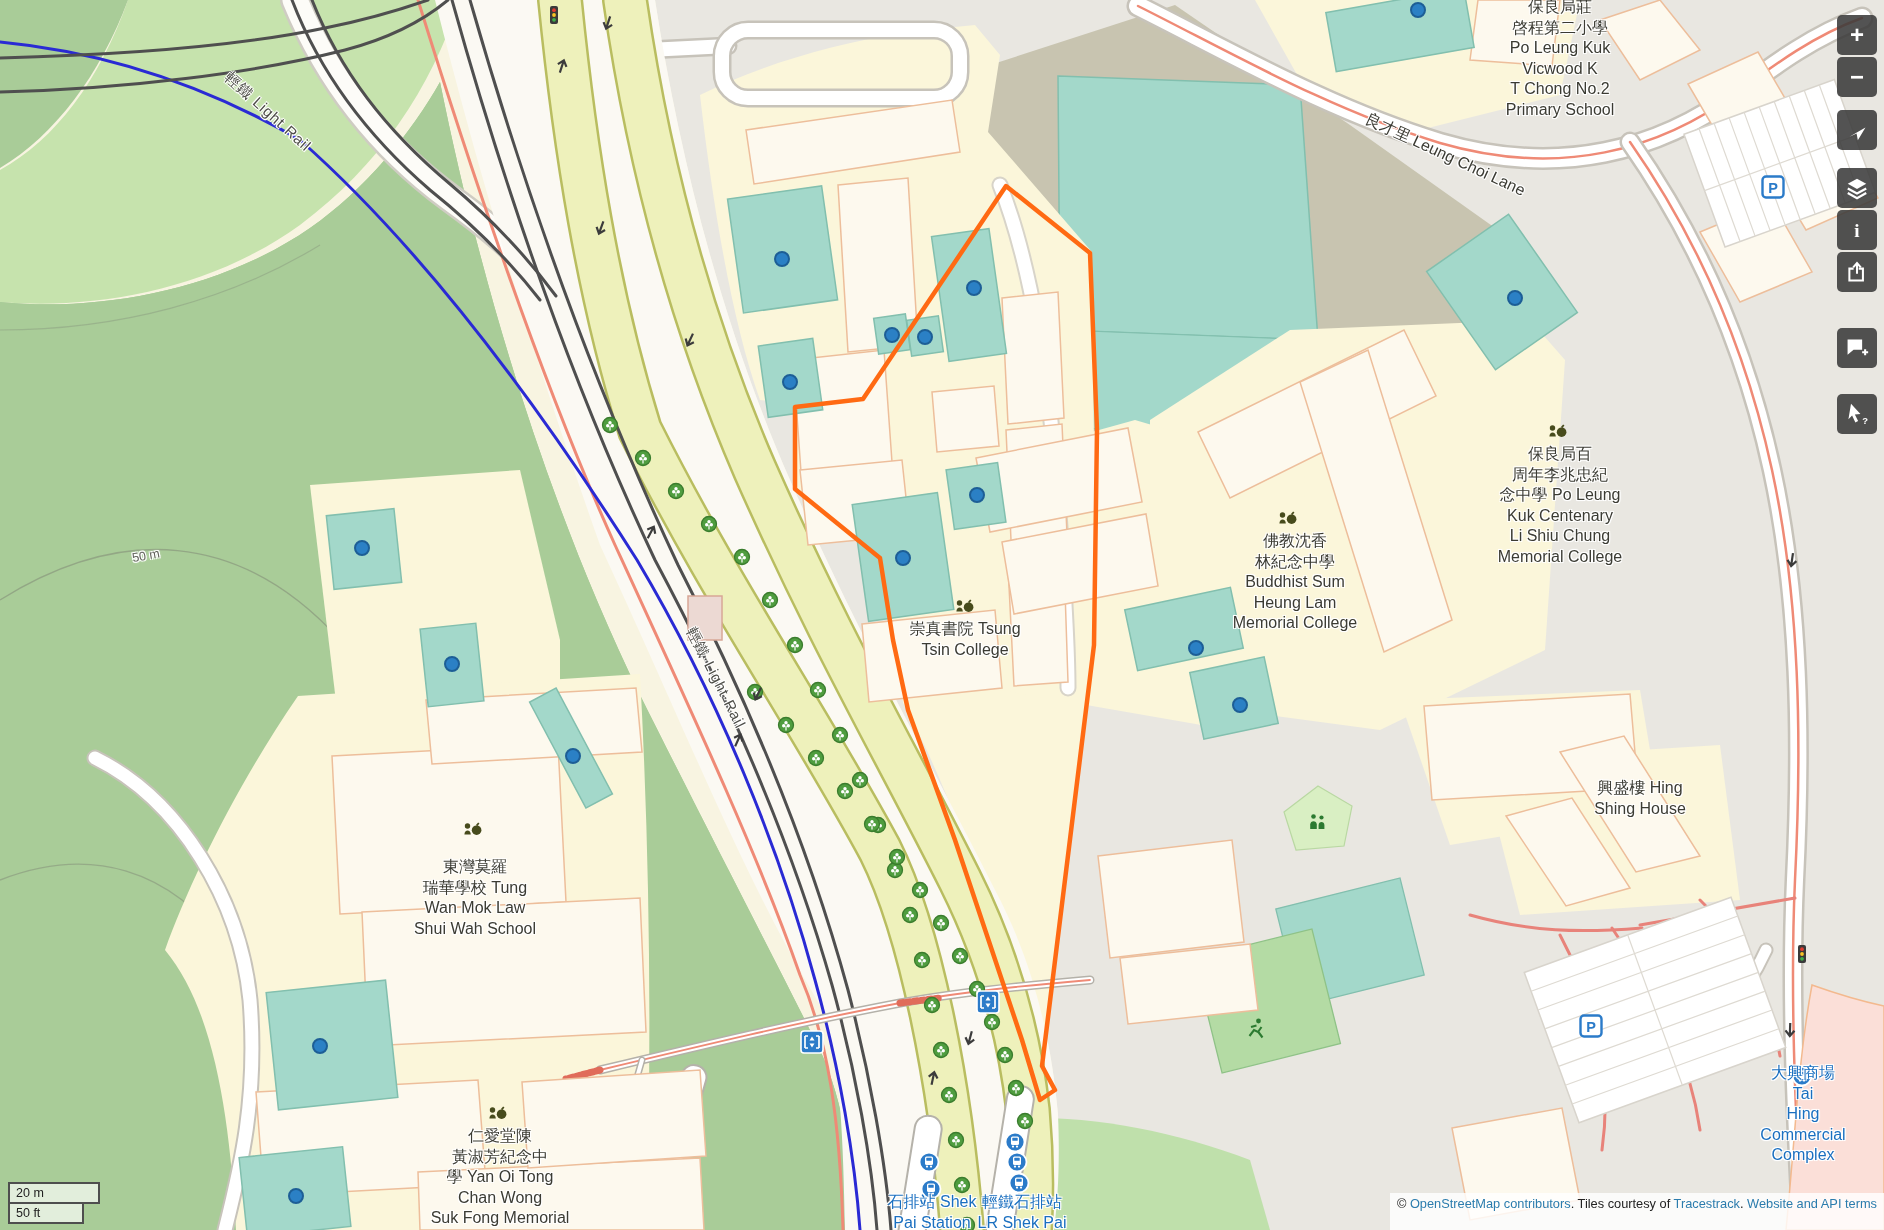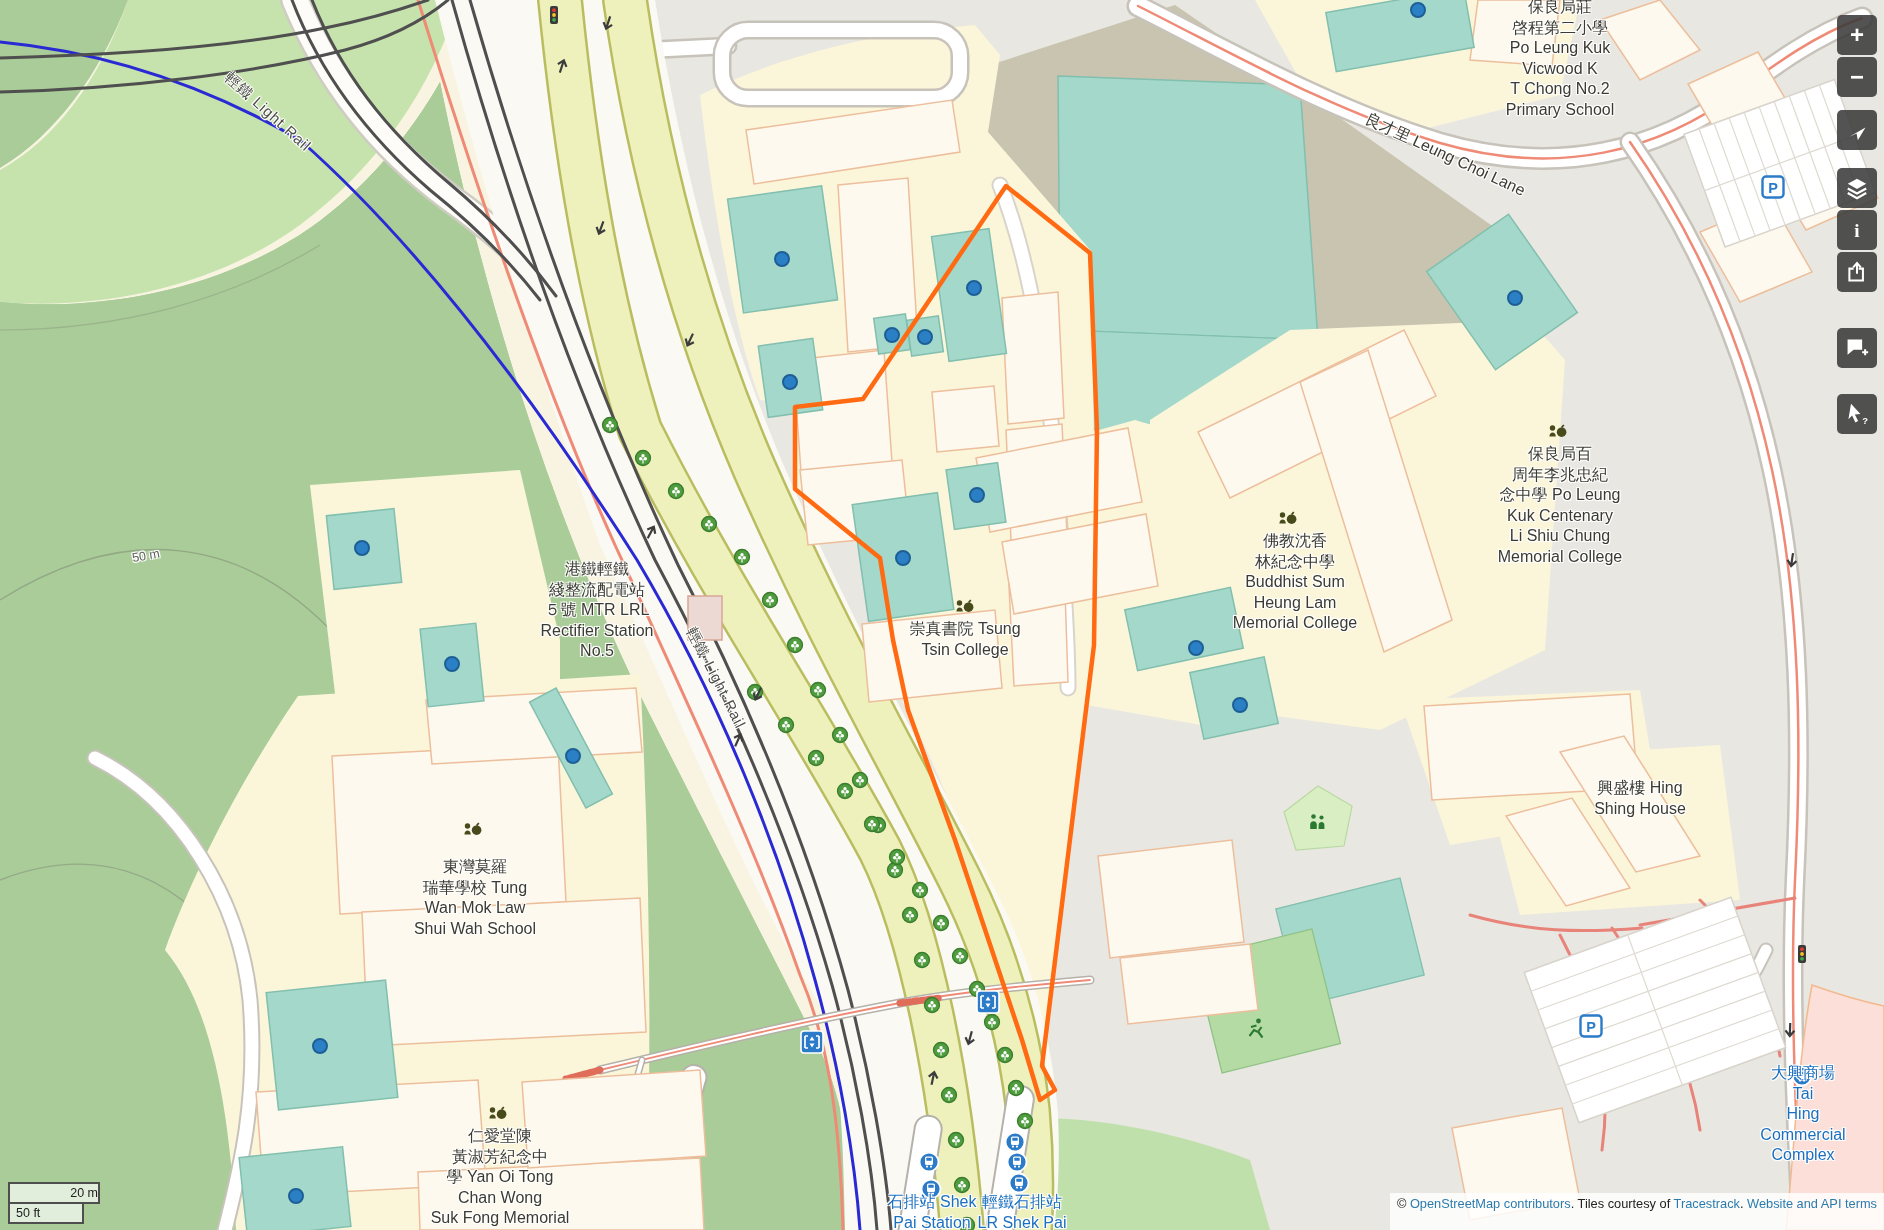--- a/index.html
+++ b/index.html
@@ -375,25 +375,20 @@
 Kuk Centenary
 Li Shiu Chung
 Memorial College</div>
   <div class="ml" style="left:1295px;top:582px;">佛教沈香
 林紀念中學
 Buddhist Sum
 Heung Lam
 Memorial College</div>
   <div class="ml" style="left:965px;top:639px;">崇真書院 Tsung
 Tsin College</div>
-  <div class="ml" style="left:597px;top:610px;">港鐵輕鐵
-綫整流配電站
-５號 MTR LRL
-Rectifier Station
-No.5</div>
   <div class="ml" style="left:1640px;top:798px;">興盛樓 Hing
 Shing House</div>
   <div class="ml" style="left:475px;top:882px;margin-top:16px;">東灣莫羅
 瑞華學校 Tung
 Wan Mok Law
 Shui Wah School</div>
   <div class="ml" style="left:500px;top:1177px;">仁愛堂陳
 黃淑芳紀念中
 學 Yan Oi Tong
 Chan Wong
@@ -444,19 +439,19 @@
     </svg>
   </div>
   <div class="ctrl" style="top:394px;">
     <svg width="24" height="24" viewBox="0 0 28 28">
       <path d="M7 2l11 12-6.5.6 3.8 7.6-3.2 1.6-3.8-8L4 20z" fill="#fff"></path>
       <text x="20" y="26" font-size="11" font-weight="bold" fill="#fff" font-family="Liberation Sans, sans-serif">?</text>
     </svg>
   </div>
 
   <div id="scalebar">
-    <div class="sb" style="width:82px;text-align:right;">20 m</div>
+    <div class="sb" style="width:82px;">20 m</div>
     <div class="sb ft" style="width:66px;">50 ft</div>
   </div>
 
   <div id="attribution"><span>© </span><a>OpenStreetMap contributors</a><span>. Tiles courtesy of </span><a>Tracestrack</a><span>. </span><a>Website and API terms</a></div>
 
 </div>
 
 </body></html>

